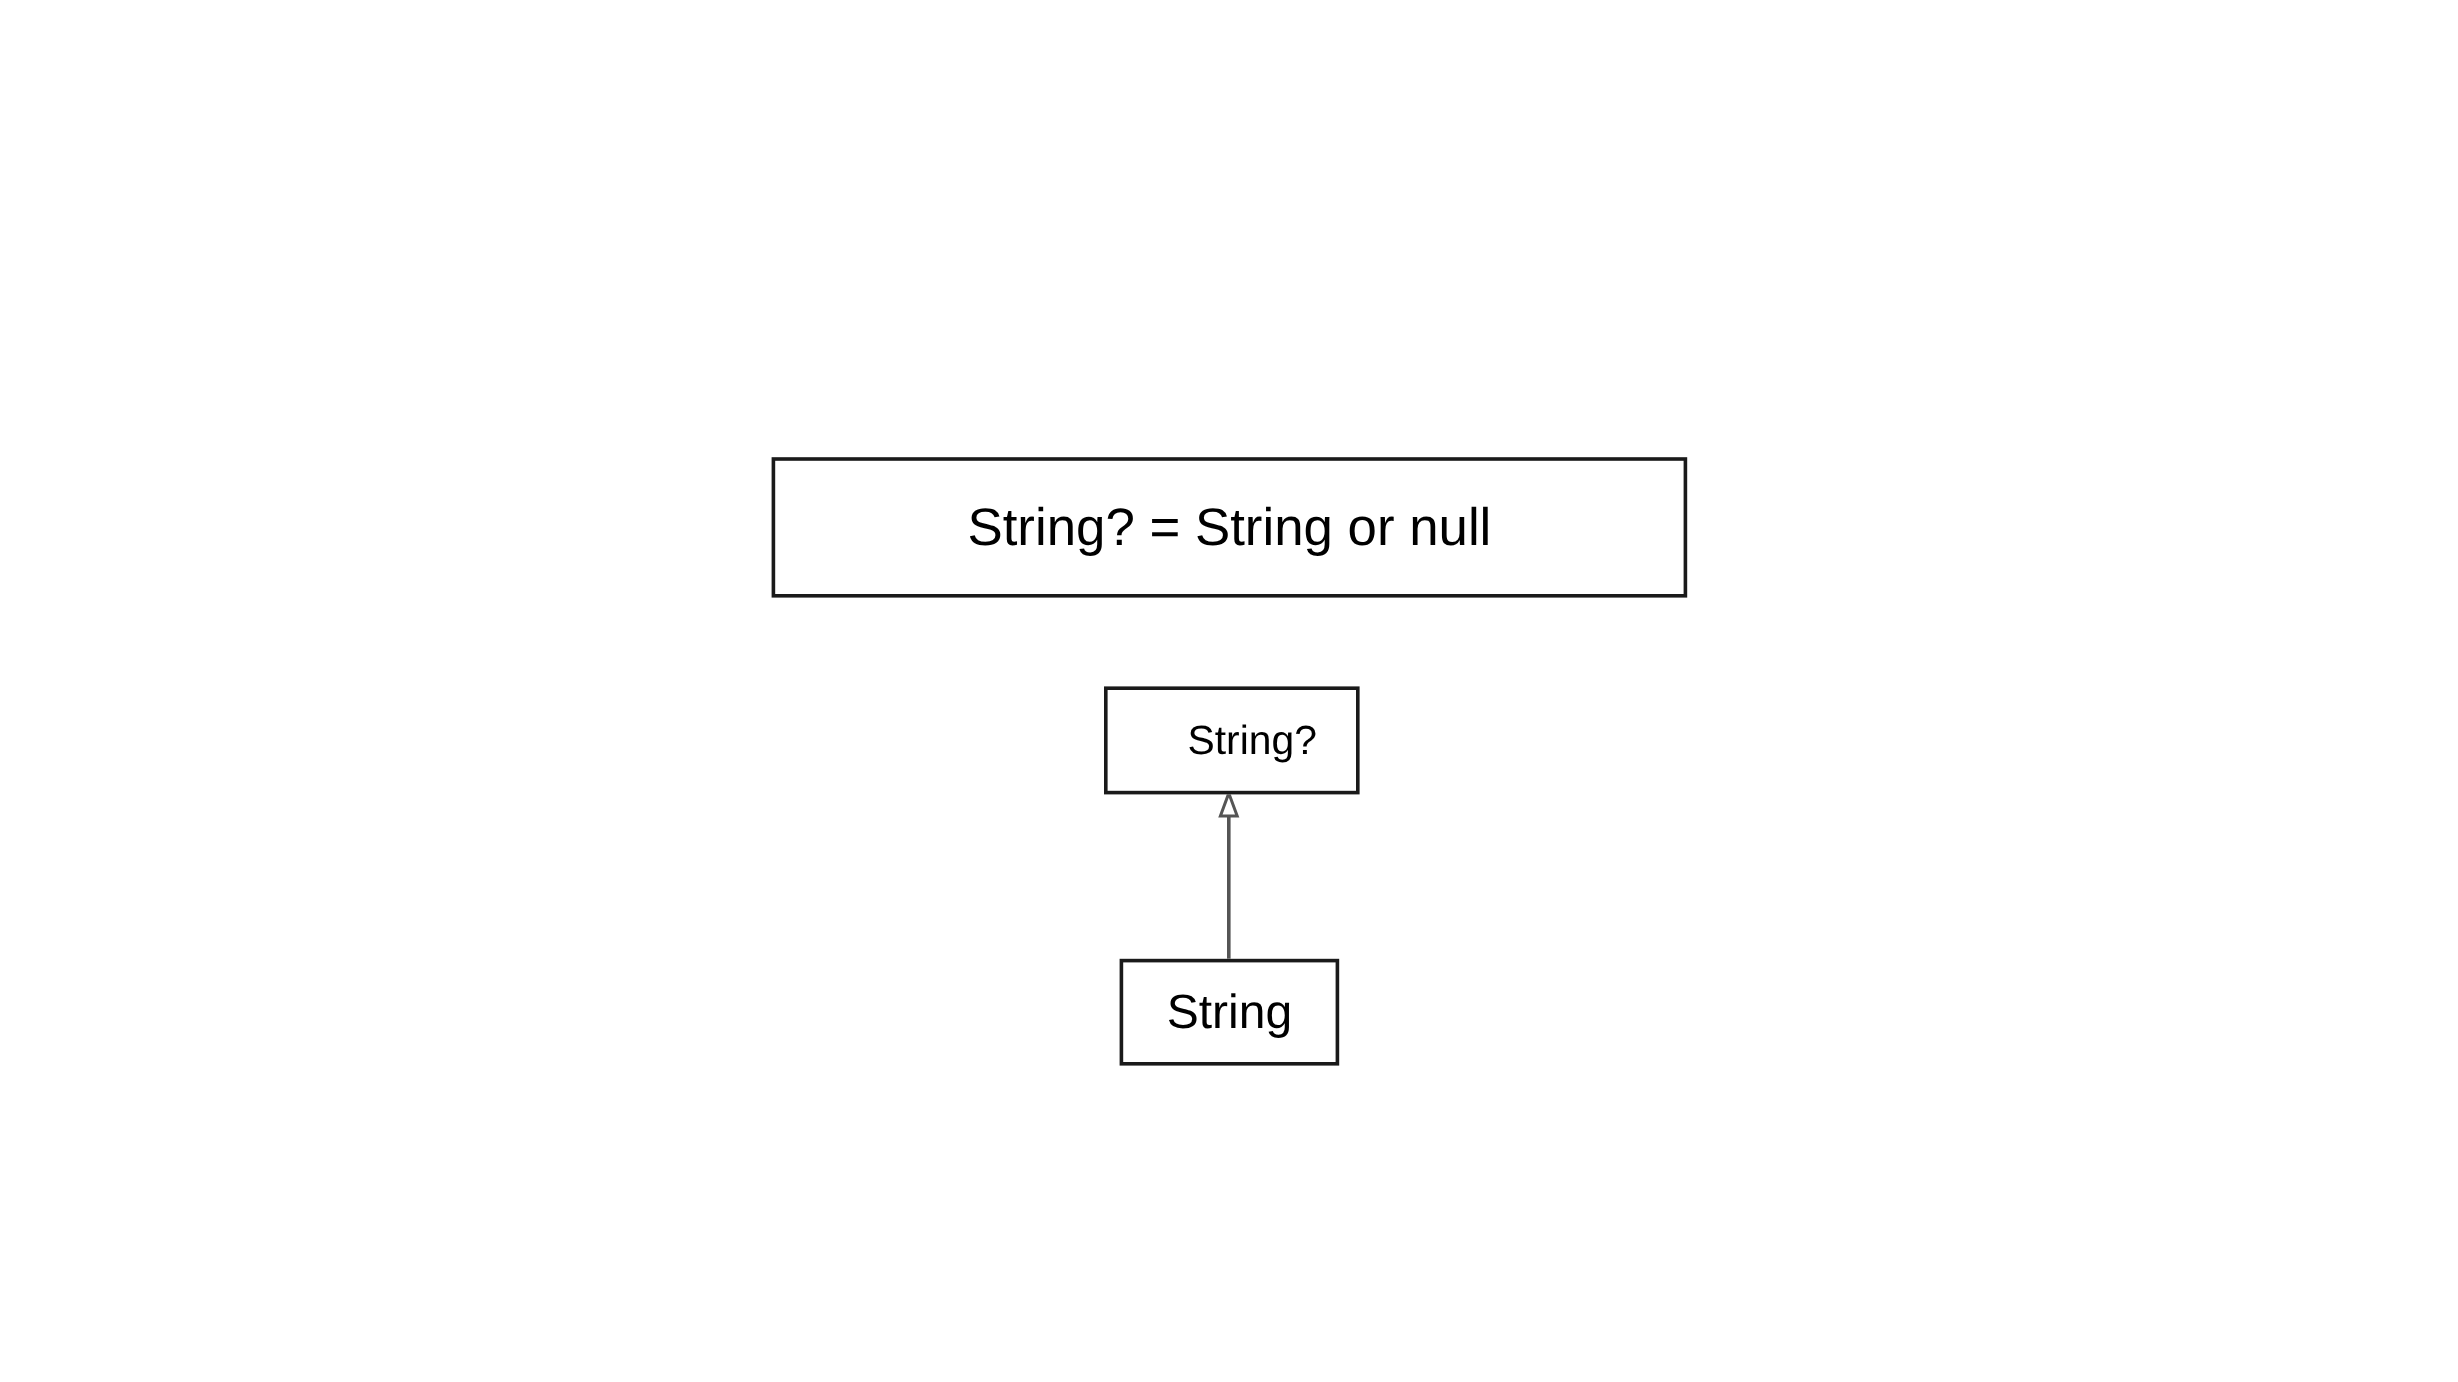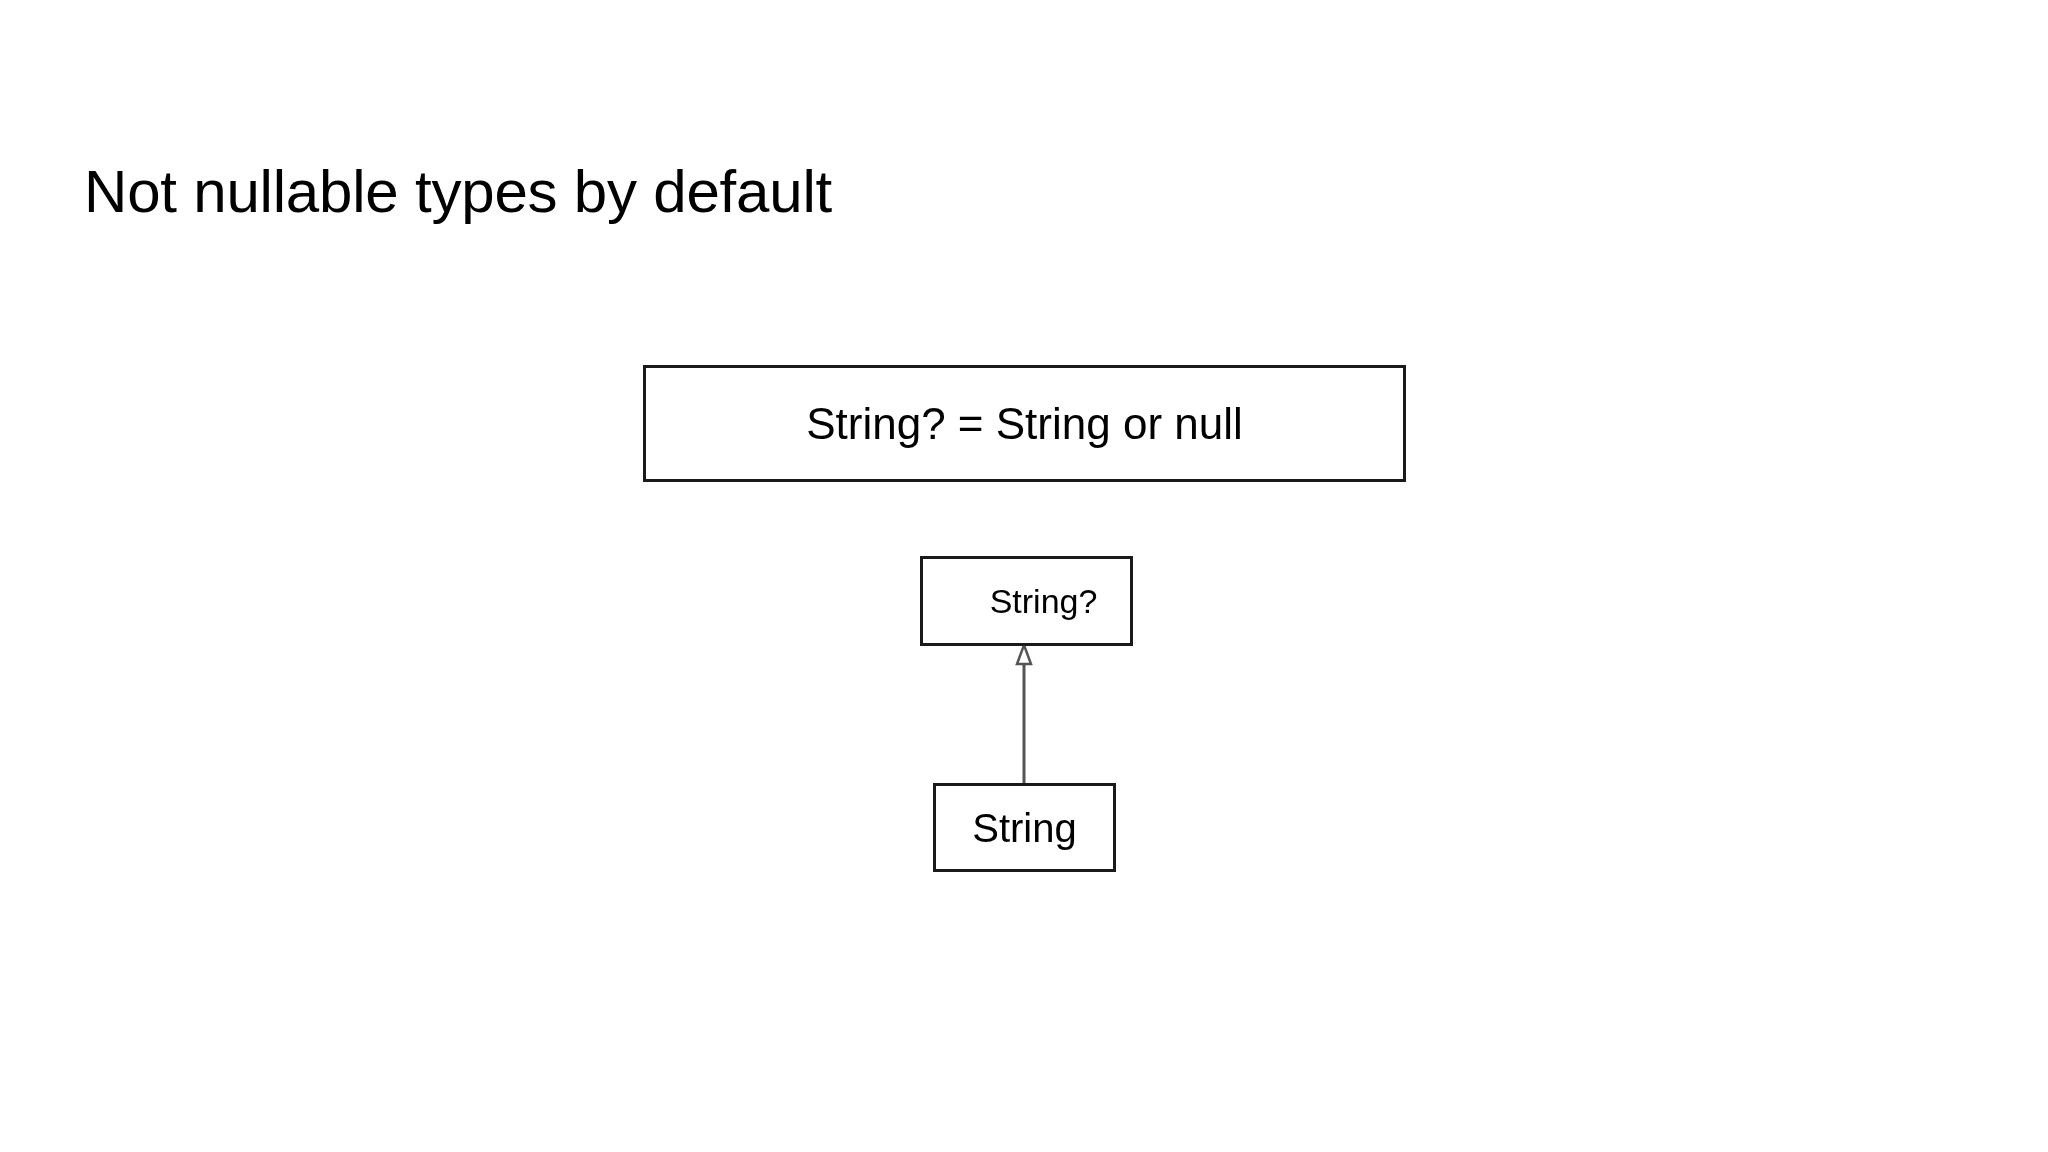--- a/index.html
+++ b/index.html
@@ -33,21 +33,21 @@
     font-weight: 400;
     letter-spacing: -0.2px;
     white-space: nowrap;
     color: #000000;
   }
 
   
   .diagram {
     position: absolute;
     left: 0;
-    top: 0;
+    top: 16px;
     width: 2048px;
     height: 1096px;
   }
 
   .node {
     position: absolute;
     box-sizing: border-box;
     background: #ffffff;
     border: 3px solid #1a1a1a;
     display: flex;
@@ -108,21 +108,20 @@
     height: 1152px;
     pointer-events: none;
     overflow: visible;
   }
 </style>
 </head>
 <body>
 
 <div class="slide">
 
-  <h1 class="slide-title">Not nullable types by default</h1>
 
   <div class="diagram">
 
     <svg class="connector-layer" viewBox="0 0 2048 1152" width="2048" height="1152" xmlns="http://www.w3.org/2000/svg">
 
       <line x1="1024" y1="783" x2="1024" y2="662" stroke="#555555" stroke-width="3"></line>
 
       <polygon points="1024,645 1031,664 1017,664" fill="#ffffff" stroke="#555555" stroke-width="2.5" stroke-linejoin="miter"></polygon>
     </svg>
 

